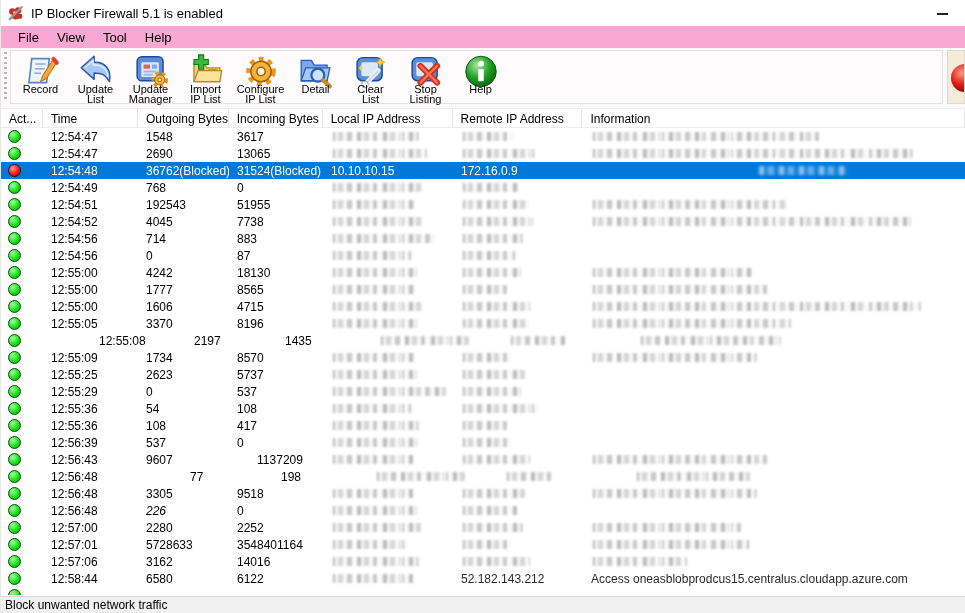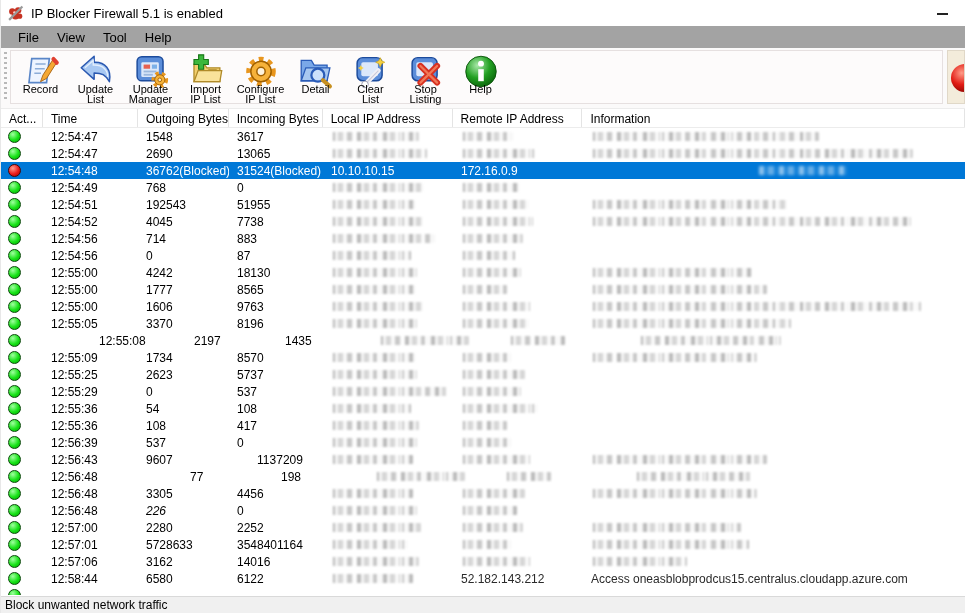--- a/index.html
+++ b/index.html
@@ -11,21 +11,21 @@
     overflow: hidden;
     border-left: 1px solid #e8e8e8;
   }
   
   .titlebar { height: 26px; display: flex; align-items: center; padding-left: 6px; position: relative; background: #fff; }
   .app-icon { width: 17px; height: 17px; flex: 0 0 auto; }
   .title-text { font-size: 13px; color: #000; margin-left: 7px; }
   .min-btn { position: absolute; right: 12px; top: 6px; width: 22px; height: 16px; display: flex; align-items: center; justify-content: center; cursor: default; }
   .min-btn .dash { width: 11px; height: 2px; background: #222; }
   
-  .menubar { height: 22px; display: flex; align-items: center; padding-left: 8px; background: #a3a3a3; }
+  .menubar { height: 22px; display: flex; align-items: center; padding-left: 8px; background: #f9a8d4; }
   .menu-item { font-size: 13px; color: #000; padding: 2px 9px; }
   
   .toolbar { height: 60px; position: relative; background: #fbfafa; }
   .tb-grip { position: absolute; left: 3px; top: 4px; bottom: 6px; width: 3px;
              background-image: repeating-linear-gradient(180deg,#b8b8b8 0 2px, transparent 2px 5px); }
   .tb-panel { position: absolute; left: 9px; top: 2px; bottom: 4px; right: 22px;
               border: 1px solid #e6e0e0; background: #fdfbfb; display: flex; align-items: flex-start; padding-left: 2px; }
   .tb-btn { width: 55px; height: 100%; display: flex; flex-direction: column; align-items: center; justify-content: flex-start; padding-top: 2px; }
   .tb-icon { width: 38px; height: 37px; flex: 0 0 auto; }
   .tb-icon svg { width: 100%; height: 100%; display: block; }
@@ -464,21 +464,21 @@
         <div class="cell" style="width: 42px;">
           <span class="dot green"></span>
         </div>
         <div class="cell txt" style="width: 95px;">
           <span>12:55:00</span>
         </div>
         <div class="cell txt" style="width: 91px;">
           <span>1606</span>
         </div>
         <div class="cell txt" style="width: 94px;">
-          <span>9763</span>
+          <span>4715</span>
         </div>
         <div class="cell" style="width: 130px;">
           <span class="blur" style="width: 92px;"></span>
         </div>
         <div class="cell" style="width: 130px;">
           <span class="blur" style="width: 70px;"></span>
         </div>
         <div class="cell info">
           <span class="blur" style="width: 330px;"></span>
         </div>
@@ -707,21 +707,21 @@
         <div class="cell" style="width: 42px;">
           <span class="dot green"></span>
         </div>
         <div class="cell txt" style="width: 95px;">
           <span>12:56:48</span>
         </div>
         <div class="cell txt" style="width: 91px;">
           <span>3305</span>
         </div>
         <div class="cell txt" style="width: 94px;">
-          <span>4456</span>
+          <span>9518</span>
         </div>
         <div class="cell" style="width: 130px;">
           <span class="blur" style="width: 82px;"></span>
         </div>
         <div class="cell" style="width: 130px;">
           <span class="blur" style="width: 64px;"></span>
         </div>
         <div class="cell info">
           <span class="blur" style="width: 166px;"></span>
         </div>

